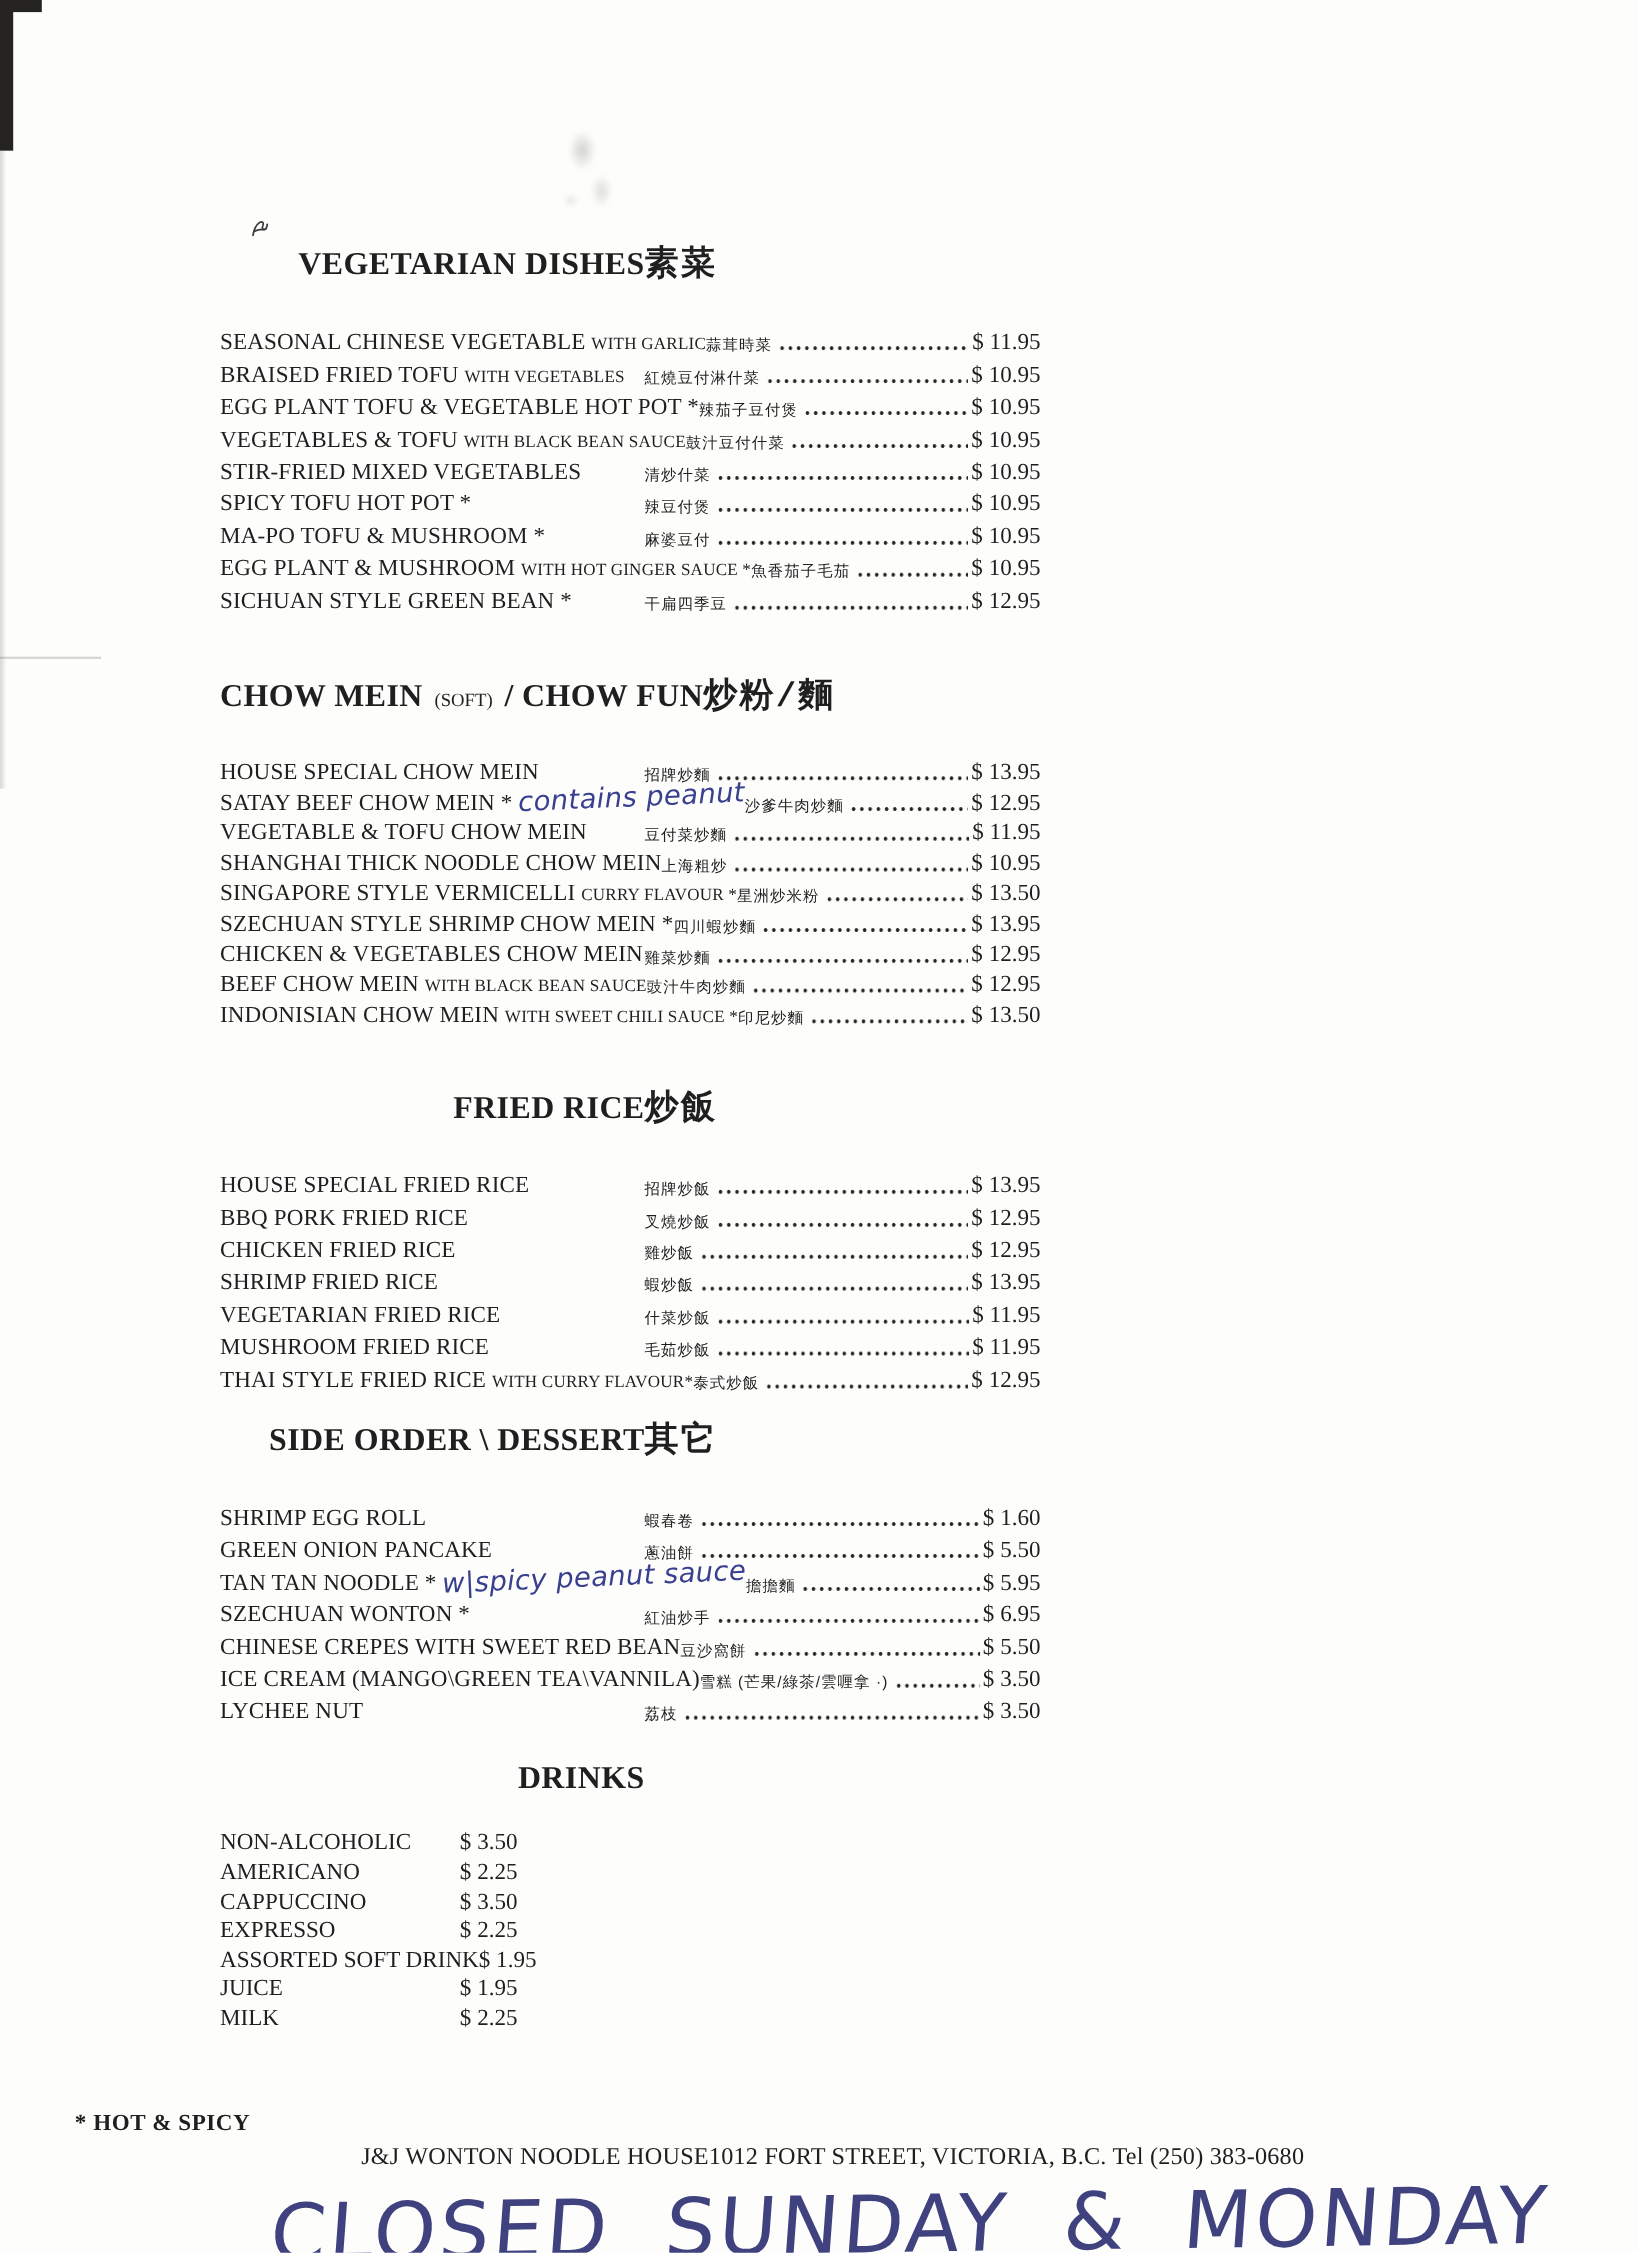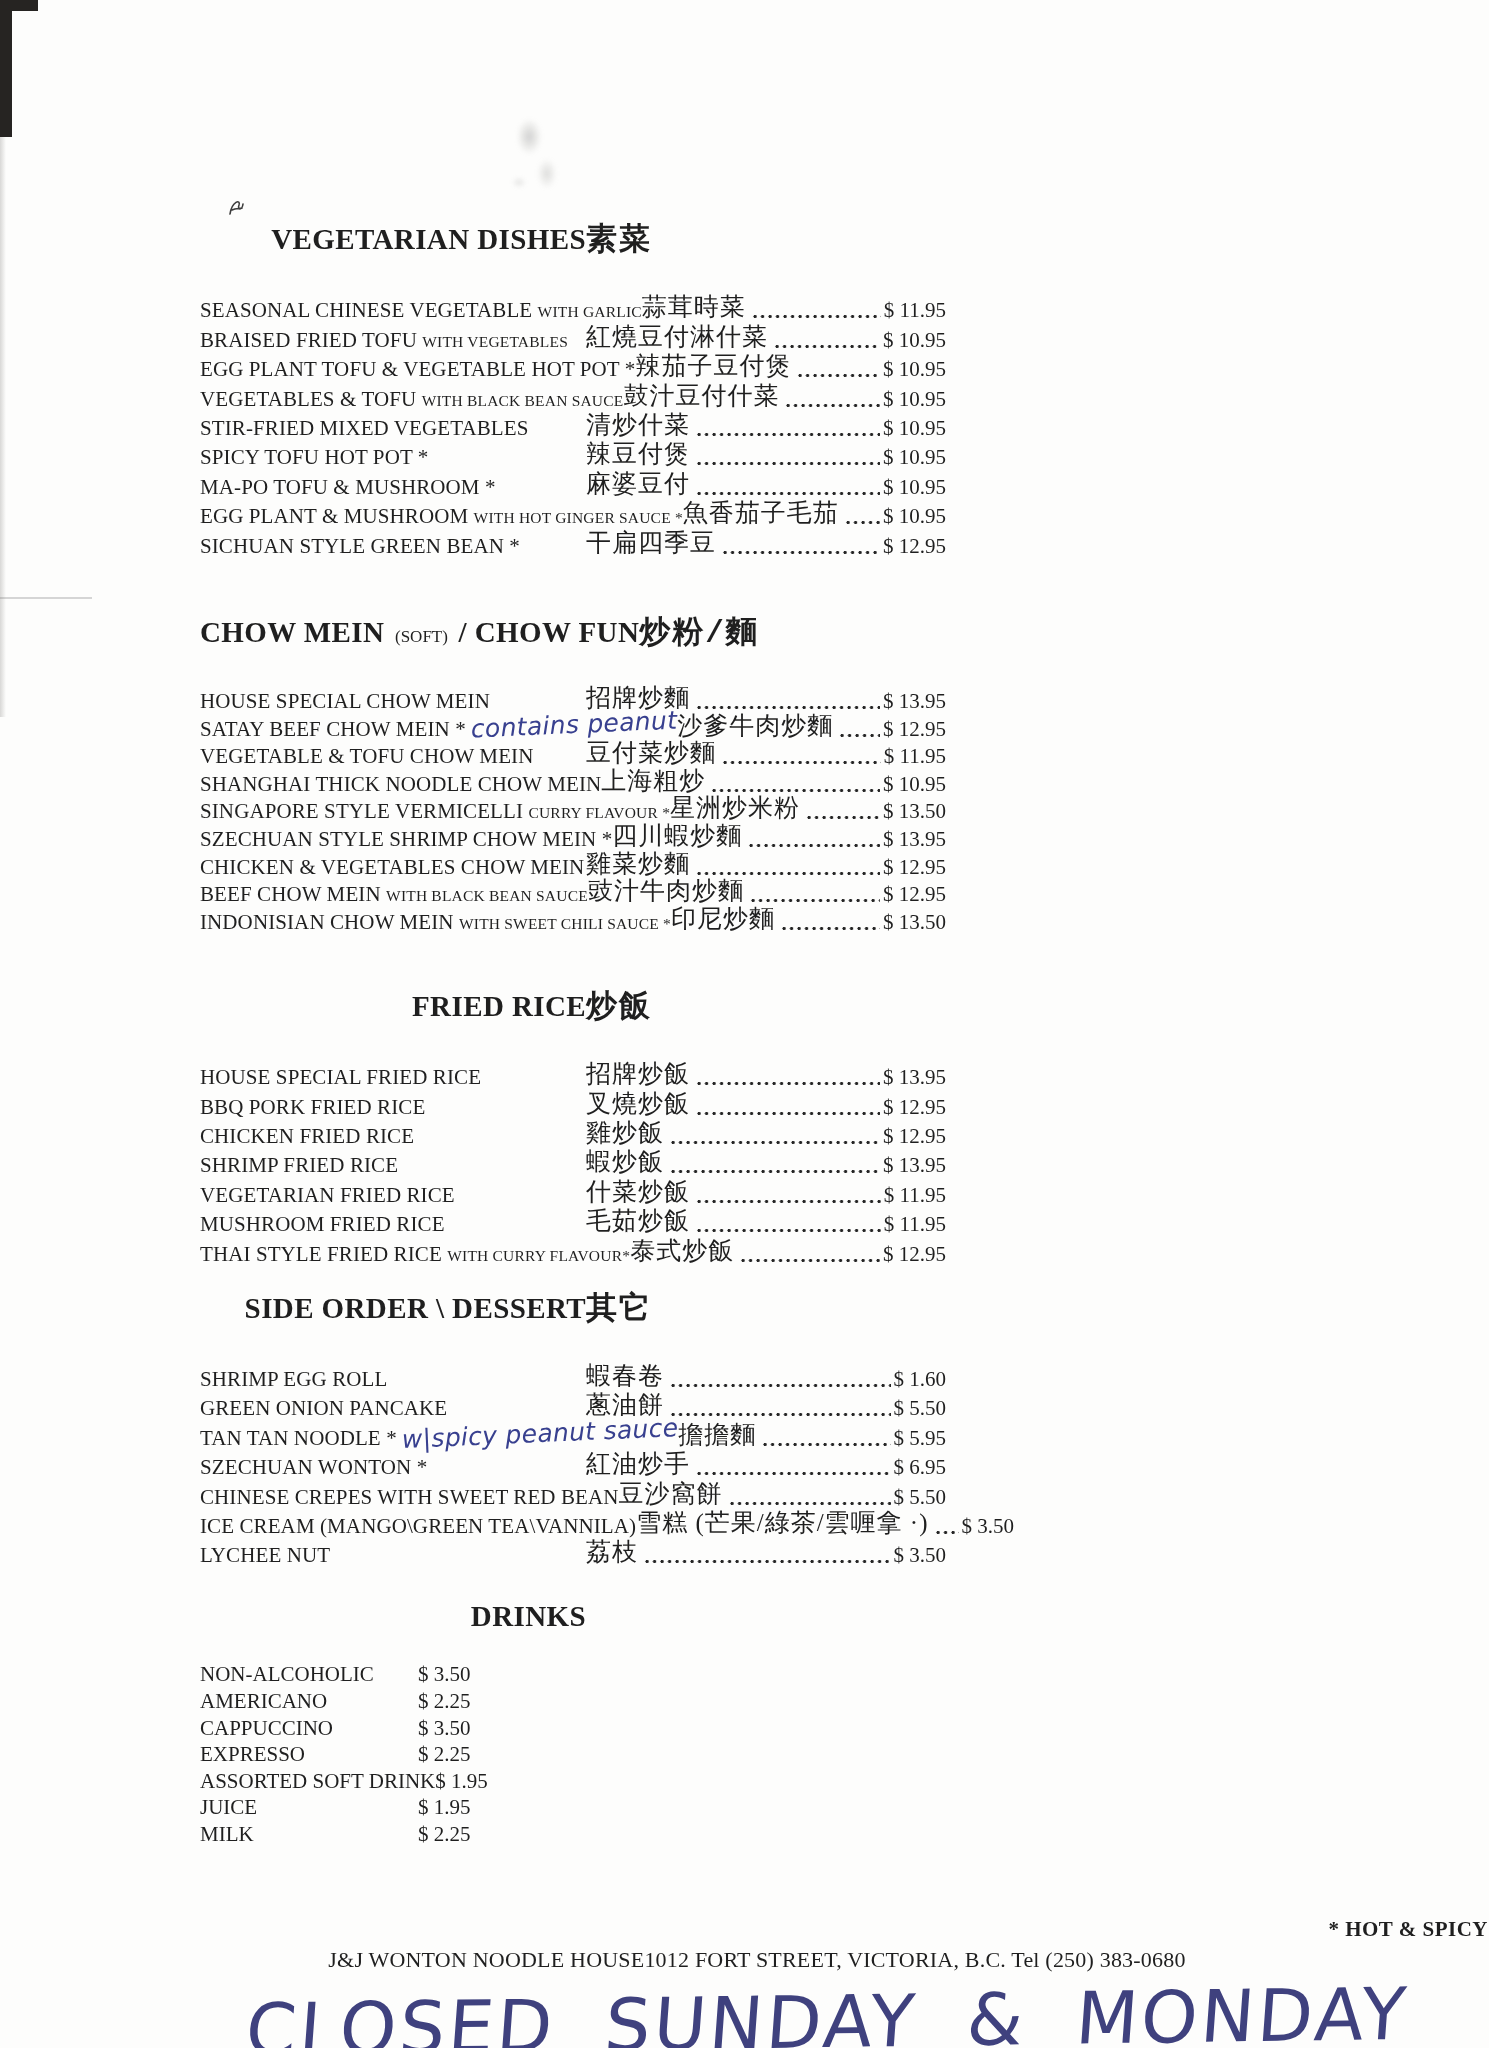--- a/index.html
+++ b/index.html
@@ -38,32 +38,32 @@
   .rows{margin-top:40px;}
   .sec-drinks .rows{margin-top:26px;}
 
   .menu-row{display:flex;align-items:flex-end;height:29.4px;position:relative;}
   .sec-chow-mein .menu-row{height:27.6px;}
   .en{flex:0 0 386px;white-space:nowrap;overflow:visible;font-size:21px;letter-spacing:.1px;}
   .note{font-size:15.5px;letter-spacing:.2px;}
   .hand{display:inline-block;font-family:"DejaVu Sans",sans-serif;font-style:italic;
     font-size:25px;color:#38408f;letter-spacing:.3px;margin-left:5px;
     transform:rotate(-2.5deg) translateY(-3px);}
-  .zh{flex:0 0 auto;font-size:25px;letter-spacing:1px;
-    font-family:Liberation Serif, serif;}
+  .zh{flex:0 0 auto;font-size:14px;letter-spacing:1px;
+    font-family:Liberation Sans, sans-serif;}
   .leader{flex:1 1 auto;height:20px;min-width:24px;margin:0 3px 3px 6px;
     background-image:radial-gradient(circle at 3px 50%, #242424 1.4px, transparent 1.9px);
     background-size:7.5px 7px;background-repeat:repeat-x;background-position:0 bottom;}
   .price{flex:0 0 auto;white-space:pre;font-size:21px;}
 
   .drink-row{display:flex;align-items:baseline;height:26.6px;}
   .dname{flex:0 0 218px;font-size:21px;white-space:nowrap;}
   .dprice{white-space:pre;font-size:21px;}
 
-  .hot-spicy{position:absolute;top:1917px;left:68px;width:1420px;text-align:right;
+  .hot-spicy{position:absolute;top:1917px;left:68px;width:1420px;text-align:left;
     font-size:21px;font-weight:bold;letter-spacing:.5px;}
   .address{position:absolute;top:1947px;left:26px;width:1462px;text-align:center;
     font-size:22px;letter-spacing:.2px;}
   .closed-note{position:absolute;top:1980px;left:246px;white-space:nowrap;
     font-family:"DejaVu Sans",sans-serif;font-size:72px;color:#2f3274;
     letter-spacing:3px;word-spacing:24px;opacity:.92;
     transform:rotate(-0.8deg) skewX(-5deg);}
 </style>
 </head>
 <body>

